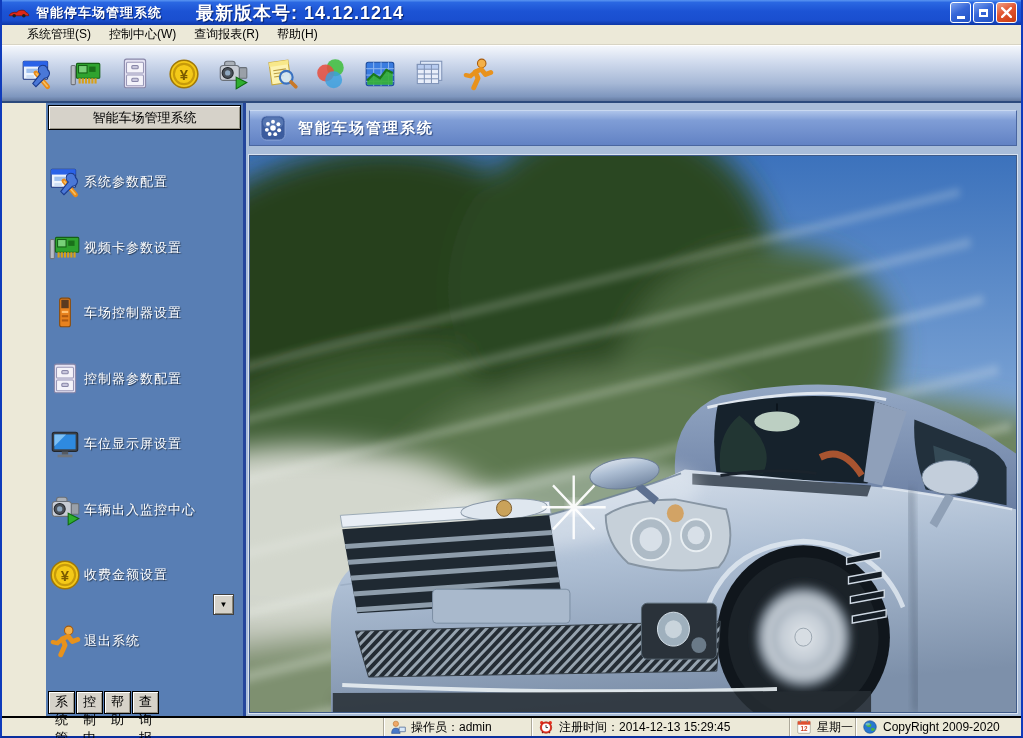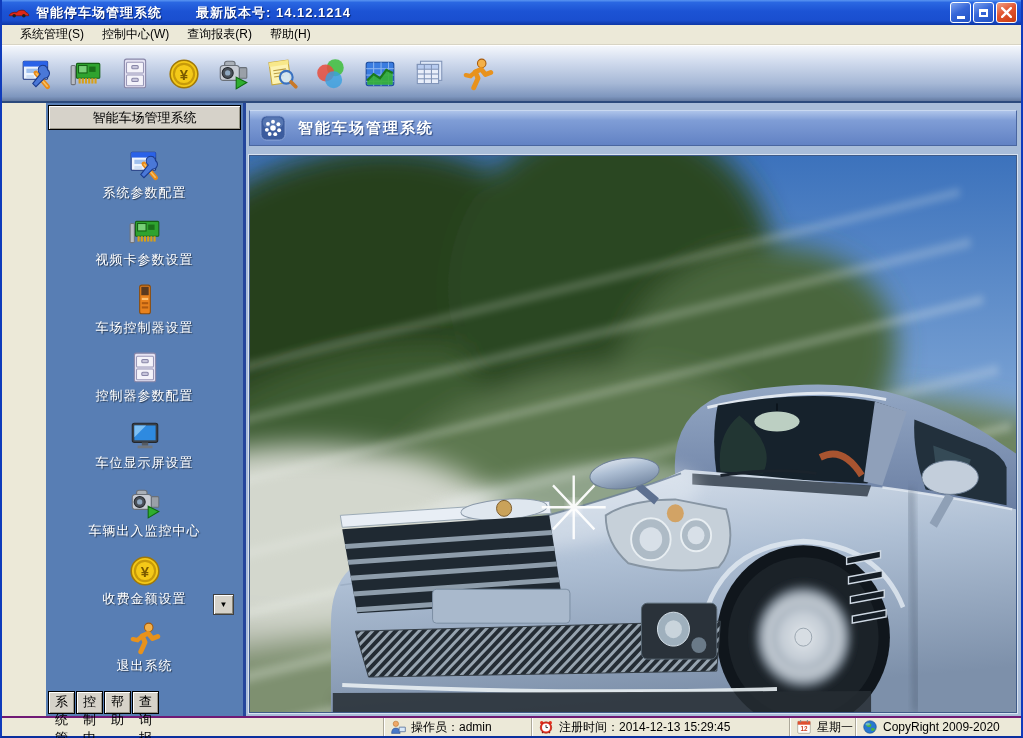--- a/index.html
+++ b/index.html
@@ -10,47 +10,47 @@
     background:#ece9d8;
   }
   .window { width:1023px; height:738px; display:flex; flex-direction:column;
     border-left:2px solid #0f3bbb; border-right:2px solid #0f3bbb; border-bottom:2px solid #0a2f9e; }
 
   
   .titlebar { height:25px; flex:0 0 25px; display:flex; align-items:center; gap:6px; padding:0 4px 0 6px;
     background:linear-gradient(180deg,#5a96f2 0%,#2a67e2 10%,#1c53d4 45%,#1a4fd0 80%,#0d37a6 100%); }
   .title-ic { width:22px; height:14px; }
   .title-text { color:#fff; font-weight:bold; font-size:13px; text-shadow:1px 1px 1px #05206a; letter-spacing:1px; }
-  .version-text { color:#fff; font-weight:bold; font-size:13px; text-shadow:1px 1px 1px #05206a; margin-left:28px; letter-spacing:1px;}
+  .version-text { color:#fff; font-weight:bold; font-size:18px; text-shadow:1px 1px 1px #05206a; margin-left:28px; letter-spacing:1px;}
   .win-btns { margin-left:auto; display:flex; gap:2px; }
   .wbtn { width:21px; height:21px; border-radius:3px; border:1px solid #fff; display:flex; align-items:center; justify-content:center; padding:0; cursor:pointer; }
   .wbtn.minb,.wbtn.restb { background:linear-gradient(150deg,#7da2ee,#3666d8 45%,#2152c4); }
   .wbtn.closeb { background:linear-gradient(150deg,#f0a088,#e25630 45%,#c83b10); }
   .glyph-min { width:8px; height:3px; background:#fff; margin-top:10px; }
   .glyph-rest { width:9px; height:8px; border:2px solid #fff; border-top-width:3px; }
 
   
-  .menubar { height:20px; flex:0 0 20px; background:#ece9d8; display:flex; align-items:center; padding-left:9px; border-bottom:1px solid #d8d4c4; }
+  .menubar { height:20px; flex:0 0 20px; background:#ece9d8; display:flex; align-items:center; padding-left:16px; border-bottom:1px solid #d8d4c4; }
   .menu-item { font-size:12px; color:#000; padding:2px 9px; cursor:default; }
 
   
   .toolbar { height:58px; flex:0 0 58px; display:flex; align-items:center; gap:15px; padding-left:18px;
     background:linear-gradient(180deg,#f4f7fc 0%,#d2dcee 28%,#a6b8d6 68%,#7e96be 92%,#647aa0 100%);
     border-top:1px solid #fff; border-bottom:2px solid #2c4a7c; }
   .tbtn { width:34px; height:34px; background:none; border:none; padding:0; cursor:pointer; }
 
   
   .content { flex:1; display:flex; min-height:0;padding-left:44px; }
   .sidebar { width:200px; flex:0 0 200px; background:#587eb4; border-right:3px solid #24469c;
     display:flex; flex-direction:column; padding:2px; position:relative; }
   .side-header { height:25px; flex:0 0 25px; background:#d6d2c9; border:1px solid #000;
     box-shadow:inset 1px 1px 0 #fff, inset -1px -1px 0 #9a9689;
     font-size:13px; color:#000; display:flex; align-items:center; justify-content:center; margin-bottom:2px; }
   .nav { flex:1; display:flex; flex-direction:column; justify-content:space-evenly; padding:2px 0; min-height:0; }
-  .nav-item { display:flex; flex-direction:column; align-items:center; gap:2px; cursor:pointer; }
+  .nav-item { display:flex; flex-direction:row; align-items:center; gap:2px; cursor:pointer; }
   .nav-item .lbl { color:#fff; font-size:13px; letter-spacing:1px; text-shadow:1px 1px 1px rgba(0,0,0,.55); }
   .ic { display:inline-block; }
   .ic svg { width:100%; height:100%; display:block; }
   .nav-item .ic { width:34px; height:34px; }
   .side-arrow { position:absolute; right:9px; bottom:101px; width:21px; height:21px;
     background:#d6d2c9; border:1px solid #404040; box-shadow:inset 1px 1px 0 #fff, inset -1px -1px 0 #8a8678;
     font-size:8px; color:#000; display:flex; align-items:center; justify-content:center; padding:0; cursor:pointer; }
   .side-bottom { display:flex; flex-direction:row; gap:1px; }
   .side-btn { height:23px; flex:0 0 23px; background:#d6d2c9; border:1px solid #000;
     box-shadow:inset 1px 1px 0 #fff, inset -1px -1px 0 #9a9689; font-size:13px; color:#000; cursor:pointer;
@@ -60,21 +60,21 @@
   .panel-header { height:36px; flex:0 0 36px; display:flex; align-items:center; gap:12px; padding-left:10px;
     background:linear-gradient(180deg,#aec4ea 0,#7f9dd6 28%,#6282c4 100%);
     border:1px solid #4a66a0; border-top-color:#c8d8f0; }
   .header-ic { width:26px; height:26px; }
   .panel-title { color:#fff; font-weight:bold; font-size:15px; letter-spacing:2px; text-shadow:1px 1px 1px #2c477c; }
   .image-area { flex:1; margin-top:9px; border:1px solid #3e5a88; outline:1px solid #d8e2f0; min-height:0; background:#7ba3d4; }
   .scene { width:100%; height:100%; display:block; }
 
   
   .statusbar { height:20px; flex:0 0 20px; background:#ece9d8; display:flex; align-items:stretch;
-    border-top:2px solid #701a75; font-size:12px; color:#000; }
+    border-top:2px solid #000000; font-size:12px; color:#000; }
   .sb-sec { display:flex; align-items:center; gap:5px; padding:0 6px;
     border-left:1px solid #aca899; box-shadow:inset 1px 0 0 #fff; white-space:nowrap; overflow:hidden; }
   .sb-spacer { width:381px; border-left:none; box-shadow:none; }
   .sb-op { width:148px; }
   .sb-time { width:258px; }
   .sb-week { width:66px; }
   .sb-copy { flex:1; }
   .sb-ic { width:16px; height:16px; flex:0 0 16px; }
 </style>
 </head>

